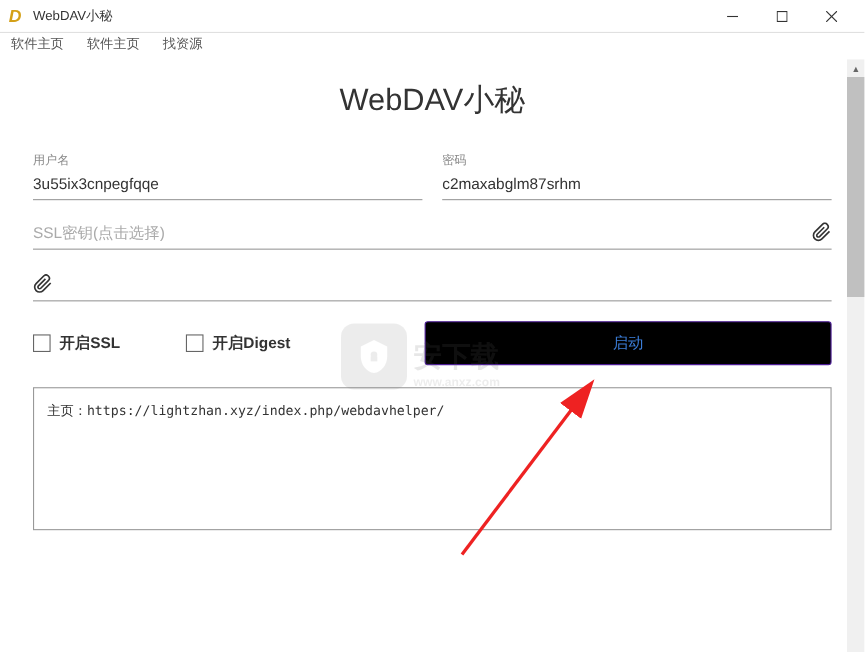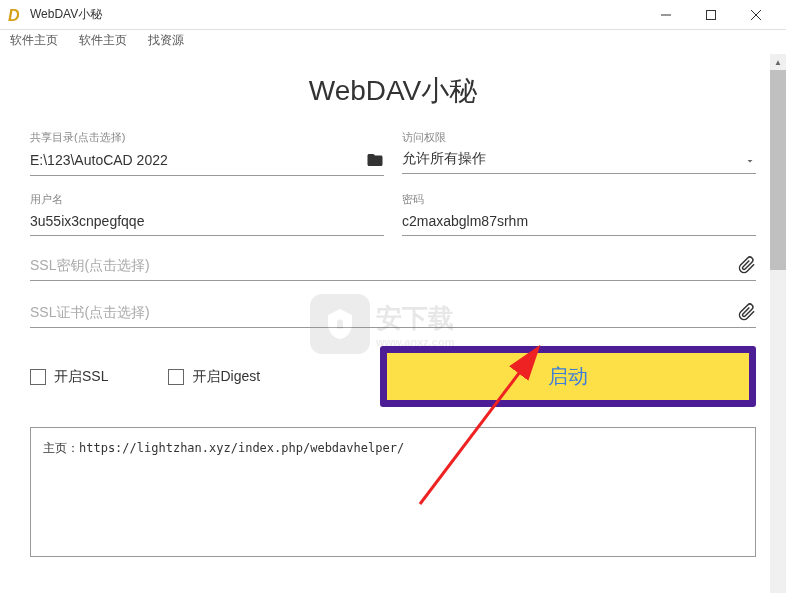--- a/index.html
+++ b/index.html
@@ -25,32 +25,32 @@
     .field-label { font-size: 11px; color: #888; margin-bottom: 2px; display: block; }
     .field-input-wrap { display: flex; align-items: center; border-bottom: 1px solid #999; padding: 4px 0 6px 0; }
     .field-input { border: none; outline: none; font-size: 14px; color: #333; flex: 1; background: transparent; }
     .field-input::placeholder { color: #aaa; }
     .field-icon { width: 18px; height: 18px; color: #333; cursor: pointer; }
     .dropdown-arrow { width: 12px; height: 12px; color: #666; }
     
     .checkbox-row { display: flex; align-items: center; gap: 8px; margin-top: 18px; }
     .checkbox-group { display: flex; align-items: center; gap: 8px; }
     .checkbox { width: 16px; height: 16px; border: 1.5px solid #666; cursor: pointer; }
-    .checkbox-label { font-size: 14px; color: #333; }
+    .checkbox-label { font-size: 14px; color: #333; font-weight: bold; }
     .left-half { flex: 1; display: flex; gap: 60px; }
     
-    .start-btn { flex: 1; border: 7px solid #4c1d95; border-radius: 3px; padding: 10px; text-align: center; font-size: 20px; color: #3b7dd8; cursor: pointer; background: #fde047; }
+    .start-btn { flex: 1; border: 1px solid #4c1d95; border-radius: 3px; padding: 10px; text-align: center; font-size: 14px; color: #3b7dd8; cursor: pointer; background: #000000; }
     
     .log-box { margin-top: 20px; border: 1px solid #999; padding: 12px; font-size: 12px; font-family: "SimSun", monospace; color: #333; height: 130px; }
     
     .scrollbar { position: absolute; right: 0; top: 0; width: 16px; height: 100%; background: #f0f0f0; }
     .scroll-thumb { width: 100%; background: #c0c0c0; height: 200px; }
     .scroll-arrow { width: 16px; height: 16px; display: flex; align-items: center; justify-content: center; color: #666; font-size: 8px; }
     
-    .watermark { position: absolute; left: 310px; top: 240px; opacity: 0.15; pointer-events: none; display: flex; align-items: center; gap: 6px; }
+    .watermark { position: absolute; left: 310px; top: 240px; opacity: 0.15; pointer-events: none; display: flex; align-items: flex-end; gap: 6px; }
     .watermark-badge { width: 60px; height: 60px; background: #888; border-radius: 12px; display: flex; align-items: center; justify-content: center; }
     .watermark-text { font-size: 26px; color: #666; font-weight: bold; }
     
     .arrow-overlay { position: absolute; pointer-events: none; }
   </style>
 </head>
 <body>
 
 <div class="titlebar">
   <span class="titlebar-icon">D</span>
@@ -78,44 +78,20 @@
 <div class="menubar">
   <span class="menu-item">软件主页</span>
   <span class="menu-item">软件主页</span>
   <span class="menu-item">找资源</span>
 </div>
 
 <div class="content-wrapper">
   <div class="content">
     <h1 class="page-title">WebDAV小秘</h1>
 
-    <div class="form-row">
-      <div class="form-field">
-        <span class="field-label">共享目录(点击选择)</span>
-        <div class="field-input-wrap">
-          <input class="field-input" value="E:\123\AutoCAD 2022" style="">
-          <span class="field-icon">
-            <svg viewBox="0 0 24 24" fill="currentColor">
-                <path d="M10 4H4c-1.1 0-2 .9-2 2v12c0 1.1.9 2 2 2h16c1.1 0 2-.9 2-2V8c0-1.1-.9-2-2-2h-8l-2-2z"></path>
-              </svg>
-          </span>
-        </div>
-      </div>
-      <div class="form-field">
-        <span class="field-label">访问权限</span>
-        <div class="field-input-wrap">
-          <input class="field-input" readonly="" value="允许所有操作" style="">
-          <span class="dropdown-arrow">
-            <svg viewBox="0 0 24 24" fill="currentColor">
-                <path d="M7 10l5 5 5-5z"></path>
-              </svg>
-          </span>
-        </div>
-      </div>
-    </div>
 
     <div class="form-row">
       <div class="form-field">
       </div>
     </div>
 
     <div class="form-row">
       <div class="form-field">
         <span class="field-label">用户名</span>
         <div class="field-input-wrap">
@@ -136,21 +112,20 @@
           <input class="field-input" placeholder="SSL密钥(点击选择)" style="">
           <span class="field-icon">
             <svg viewBox="0 0 24 24" fill="none" stroke="currentColor" stroke-width="2">
                 <path d="M21.44 11.05l-9.19 9.19a6 6 0 01-8.49-8.49l9.19-9.19a4 4 0 015.66 5.66l-9.2 9.19a2 2 0 01-2.83-2.83l8.49-8.48"></path>
               </svg>
           </span>
         </div>
       </div>
       <div class="form-field">
         <div class="field-input-wrap">
-          <input class="field-input" placeholder="SSL证书(点击选择)" style="">
           <span class="field-icon">
             <svg viewBox="0 0 24 24" fill="none" stroke="currentColor" stroke-width="2">
                 <path d="M21.44 11.05l-9.19 9.19a6 6 0 01-8.49-8.49l9.19-9.19a4 4 0 015.66 5.66l-9.2 9.19a2 2 0 01-2.83-2.83l8.49-8.48"></path>
               </svg>
           </span>
         </div>
       </div>
     </div>
 
     <div class="checkbox-row">

